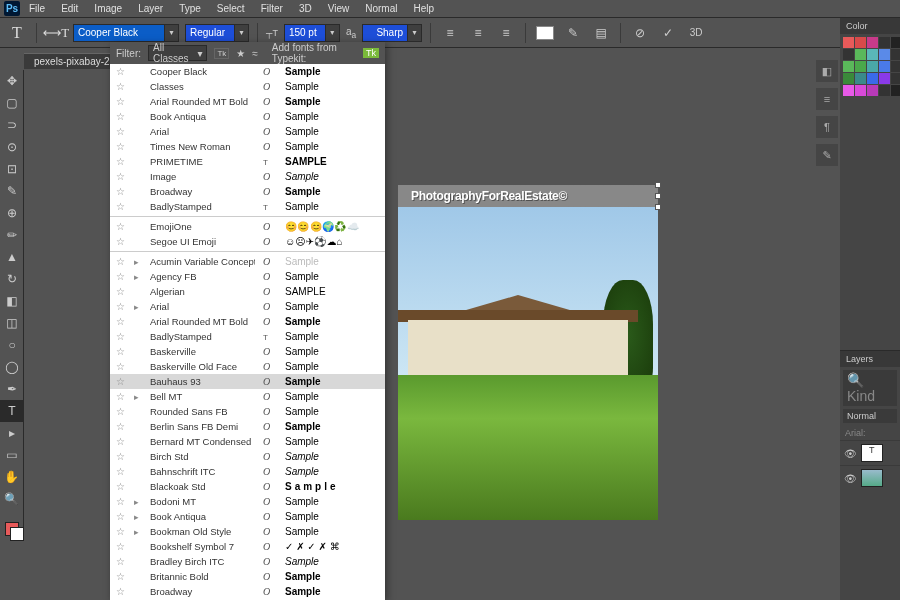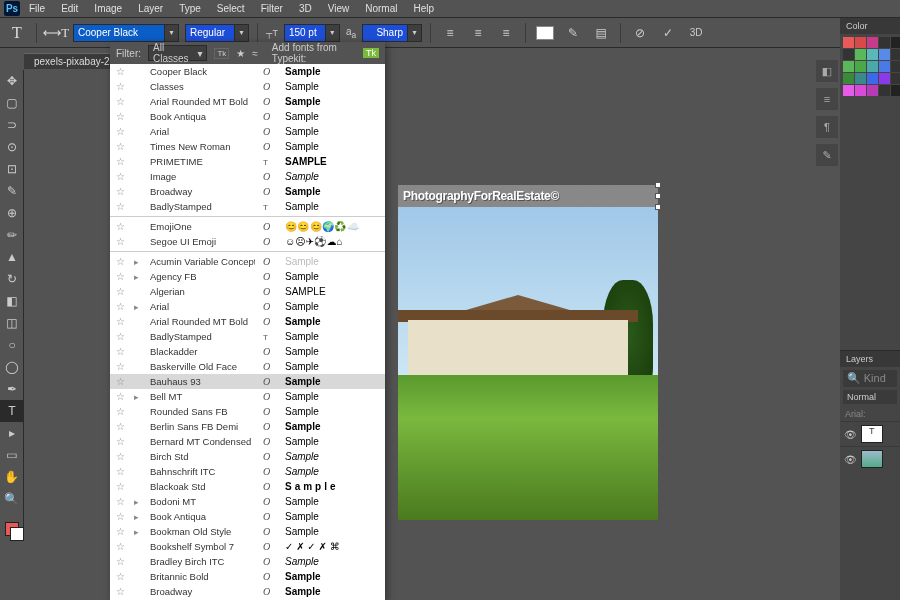--- a/index.html
+++ b/index.html
@@ -19,41 +19,41 @@
 .tool{width:24px;height:22px;display:flex;align-items:center;justify-content:center;color:#ccc;font-size:12px}
 .tool.active{background:#2a2a2a}
 .tab{position:absolute;left:24px;top:53px;background:#3a3a3a;padding:2px 10px;font-size:10px;color:#ddd;border-top:1px solid #666}
 .canvas{position:absolute;left:398px;top:185px;width:260px;height:335px;background:#888}
 .canvas .sky{position:absolute;top:22px;left:0;right:0;height:180px;background:linear-gradient(#a0c8e8,#cfe8f5)}
 .canvas .grass{position:absolute;bottom:0;left:0;right:0;height:145px;background:linear-gradient(#5a9a2e,#7ab83e 30%,#4a7a1e)}
 .canvas .house{position:absolute;top:135px;left:10px;right:30px;height:85px;background:#e8e0c8}
 .canvas .roof{position:absolute;top:110px;left:5px;right:25px;height:30px;background:#7a5a3a;clip-path:polygon(5% 100%,50% 0,95% 100%)}
 .canvas .roof2{position:absolute;top:125px;left:0;right:20px;height:12px;background:#6a4a2a}
 .canvas .tree{position:absolute;top:95px;right:5px;width:50px;height:110px;background:radial-gradient(#2a5a1a,#1a3a0a);border-radius:40% 40% 20% 20%}
-.canvas .textbox{position:absolute;top:0;left:0;right:0;height:22px;border:1px dashed #888;display:flex;align-items:center;padding:0 4px}
+.canvas .textbox{position:absolute;top:0;left:8px;right:0;height:22px;border:1px dashed #888;display:flex;align-items:center;padding:0 4px}
 .canvas .textbox .t{color:#fff;font-weight:900;font-size:12px;font-family:Arial Black,sans-serif;letter-spacing:-0.3px;text-shadow:1px 1px 0 rgba(0,0,0,.4)}
 .canvas .handle{position:absolute;width:6px;height:6px;background:#fff;border:1px solid #555}
 .fontpanel{position:absolute;left:110px;top:42px;width:275px;height:558px;background:#fff;color:#222;box-shadow:2px 2px 8px rgba(0,0,0,.4);overflow:hidden}
 .fontpanel .filterbar{height:22px;background:#535353;color:#ccc;display:flex;align-items:center;padding:0 6px;gap:7px;font-size:10px}
 .fontpanel .filterbar .fsel{background:#3f3f3f;border:1px solid #2a2a2a;color:#ccc;font-size:10px;height:16px;padding:0 4px 0 4px;width:70px;display:flex;align-items:center;justify-content:space-between}
 .fontlist{overflow-y:auto;height:536px}
 .frow{display:flex;align-items:center;height:15px;padding:0 6px;gap:8px;font-size:10px}
 .frow.sel{background:#d8d8d8}
 .frow .star{color:#888;font-size:10px;width:10px}
 .frow .exp{color:#888;font-size:9px;width:8px}
 .frow .fname{flex:0 0 105px;color:#333;font-size:9.5px;white-space:nowrap;overflow:hidden}
 .frow .ftype{width:14px;font-style:italic;font-family:Georgia,serif;color:#555;font-size:10px}
 .frow .fsample{font-size:10px;color:#000}
 .fsection{border-top:1px solid #ccc;margin-top:2px;padding-top:2px}
 .rpanel{position:absolute;right:0;top:18px;width:60px;bottom:0;background:#454545}
 .rpanel .hdr{font-size:9px;color:#ccc;padding:3px 6px;background:#383838}
 .swatches{display:grid;grid-template-columns:repeat(5,11px);gap:1px;padding:3px}
 .sw{width:11px;height:11px}
 .rpanel .layers{position:absolute;bottom:0;left:0;right:0;height:250px;background:#454545;border-top:1px solid #2a2a2a}
-.rpanel .layers .srch{background:#3a3a3a;margin:3px;padding:2px 4px;font-size:11px;color:#888}
+.rpanel .layers .srch{background:#3a3a3a;margin:3px;padding:2px 4px;font-size:14px;color:#888}
 .rpanel .layers .mode{background:#3a3a3a;margin:0 3px 3px;padding:2px 4px;font-size:9px;color:#ccc}
 .rpanel .layers .lock{font-size:9px;color:#888;padding:2px 5px}
 .rpanel .layers .lrow{display:flex;align-items:center;padding:3px 4px;gap:4px;border-top:1px solid #3a3a3a}
 .rpanel .layers .eye{font-size:10px;color:#ccc}
 .rpanel .layers .thumb{width:22px;height:18px;background:#888;border:1px solid #222}
 .collapsed{position:absolute;right:60px;top:60px;width:24px;display:flex;flex-direction:column;gap:6px}
 .collapsed .ci{width:22px;height:22px;background:#454545;display:flex;align-items:center;justify-content:center;color:#aaa;font-size:11px}
 </style>
 </head>
 <body>
@@ -300,21 +300,21 @@
         <div class="frow">
           <span class="star">☆</span>
           <span class="exp"></span>
           <span class="fname">BadlyStamped</span>
           <span class="ftype"><span style="font-size:8px;font-style:normal">T</span></span>
           <span class="fsample" style="">Sample</span>
         </div>
         <div class="frow">
           <span class="star">☆</span>
           <span class="exp"></span>
-          <span class="fname">Blackadder</span>
+          <span class="fname">Baskerville</span>
           <span class="ftype">O</span>
           <span class="fsample" style="">Sample</span>
         </div>
         <div class="frow">
           <span class="star">☆</span>
           <span class="exp"></span>
           <span class="fname">Baskerville Old Face</span>
           <span class="ftype">O</span>
           <span class="fsample" style="">Sample</span>
         </div>

